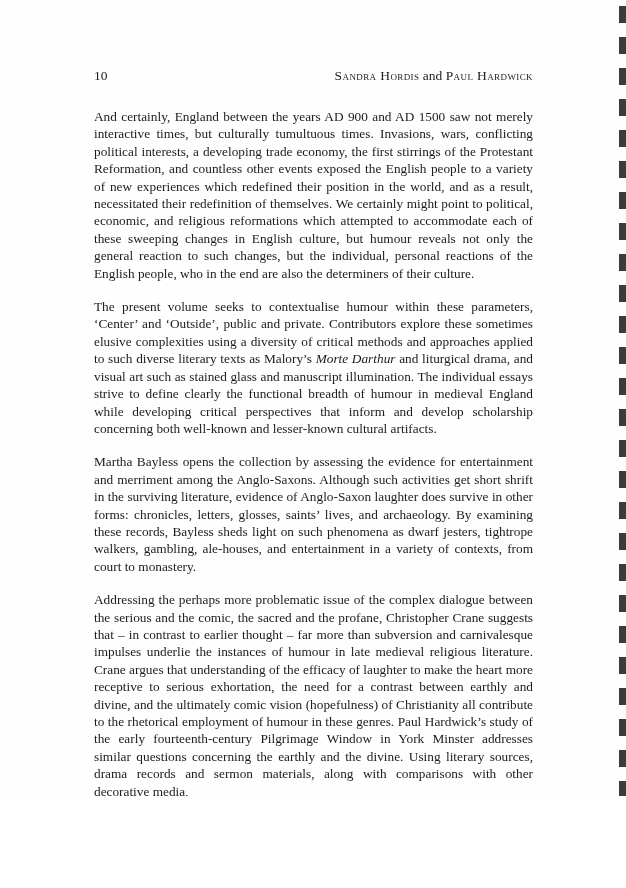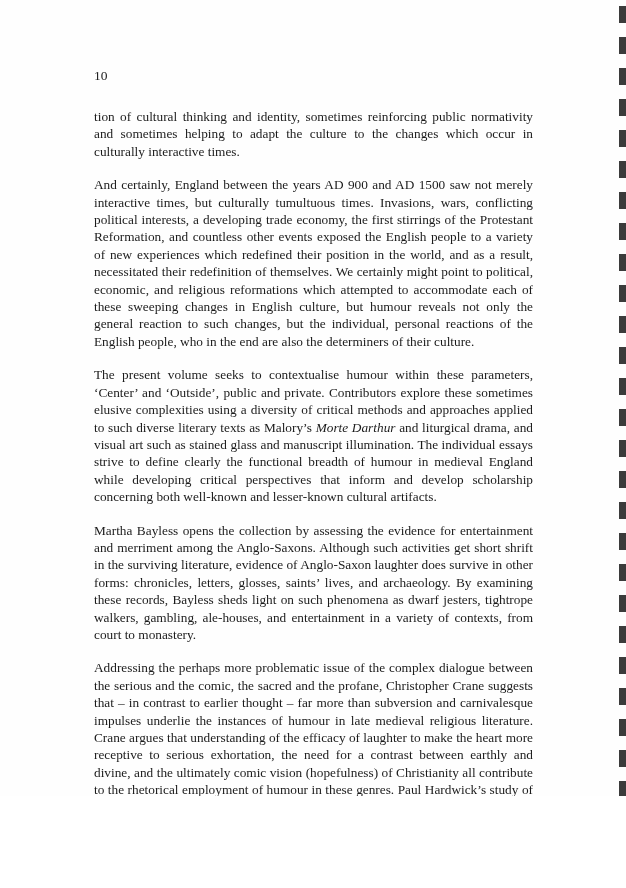--- a/index.html
+++ b/index.html
@@ -84,23 +84,23 @@
     transform: rotate(-38deg);
   }
 </style>
 </head>
 <body>
 
 <div class="page">
 
   <span class="page-number">10</span>
 
+  <span class="running-header"><span class="sc">Sandra Hordis</span><span> and </span><span class="sc">Paul Hardwick</span></span>
 
   <div class="body-text">
-      <p><span>tion of cultural thinking and identity, sometimes reinforcing public normativity and sometimes helping to adapt the culture to the changes which occur in culturally interactive times.</span></p>
       <p><span>And certainly, England between the years AD 900 and AD 1500 saw not merely interactive times, but culturally tumultuous times. Invasions, wars, conflicting political interests, a developing trade economy, the first stirrings of the Protestant Reformation, and countless other events exposed the English people to a variety of new experiences which redefined their position in the world, and as a result, necessitated their redefinition of themselves. We certainly might point to political, economic, and religious reformations which attempted to accommodate each of these sweeping changes in English culture, but humour reveals not only the general reaction to such changes, but the individual, personal reactions of the English people, who in the end are also the determiners of their culture.</span></p>
       <p><span>The present volume seeks to contextualise humour within these parameters, ‘Center’ and ‘Outside’, public and private. Contributors explore these sometimes elusive complexities using a diversity of critical methods and approaches applied to such diverse literary texts as Malory’s </span><i>Morte Darthur</i><span> and liturgical drama, and visual art such as stained glass and manuscript illumination. The individual essays strive to define clearly the functional breadth of humour in medieval England while developing critical perspectives that inform and develop scholarship concerning both well-known and lesser-known cultural artifacts.</span></p>
       <p><span>Martha Bayless opens the collection by assessing the evidence for entertainment and merriment among the Anglo-Saxons. Although such activities get short shrift in the surviving literature, evidence of Anglo-Saxon laughter does survive in other forms: chronicles, letters, glosses, saints’ lives, and archaeology. By examining these records, Bayless sheds light on such phenomena as dwarf jesters, tightrope walkers, gambling, ale-houses, and entertainment in a variety of contexts, from court to monastery.</span></p>
       <p><span>Addressing the perhaps more problematic issue of the complex dialogue between the serious and the comic, the sacred and the profane, Christopher Crane suggests that – in contrast to earlier thought – far more than subversion and carnivalesque impulses underlie the instances of humour in late medieval religious literature. Crane argues that understanding of the efficacy of laughter to make the heart more receptive to serious exhortation, the need for a contrast between earthly and divine, and the ultimately comic vision (hopefulness) of Christianity all contribute to the rhetorical employment of humour in these genres. Paul Hardwick’s study of the early fourteenth-century Pilgrimage Window in York Minster addresses similar questions concerning the earthly and the divine. Using literary sources, drama records and sermon materials, along with comparisons with other decorative media,</span></p>
     </div>
 
   <div class="edge-marks-right"></div>
   <div class="edge-smudge-bottom"></div>
   <div class="edge-smudge-corner"></div>
 

